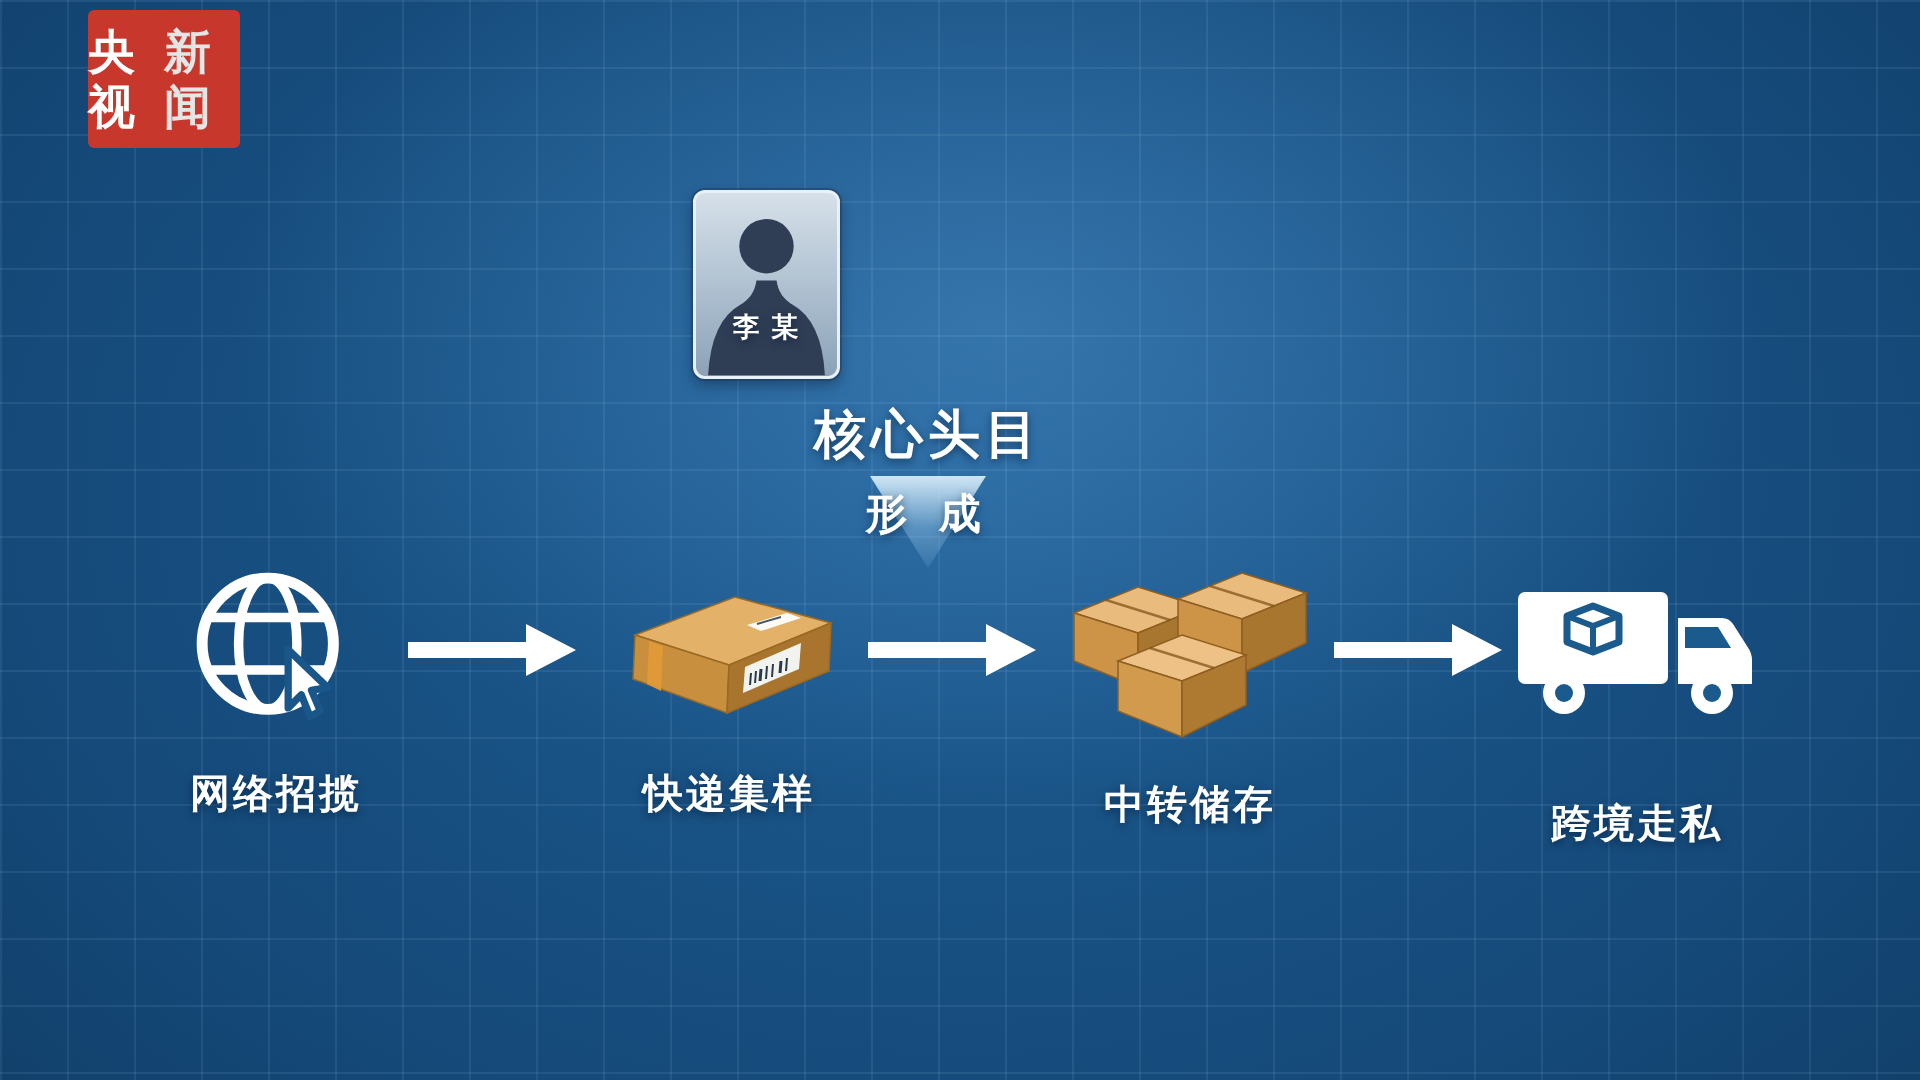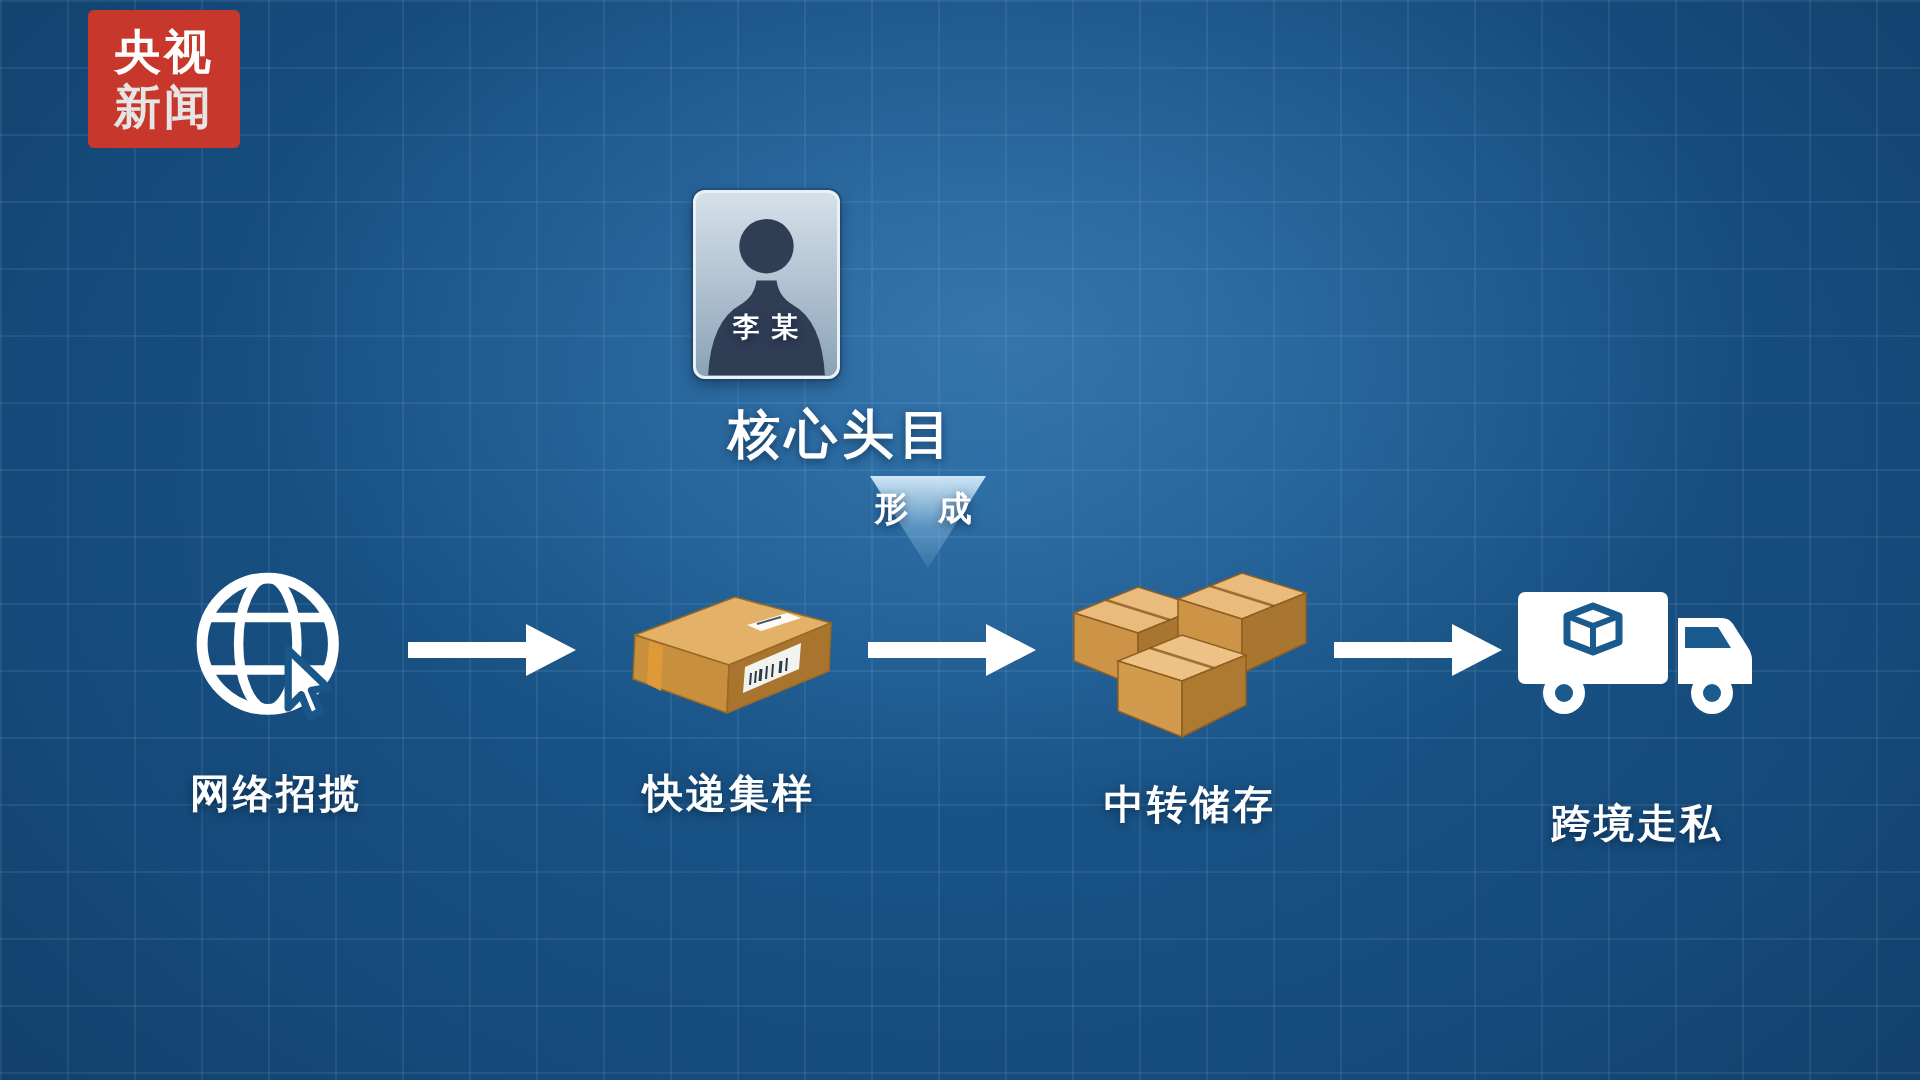--- a/index.html
+++ b/index.html
@@ -17,51 +17,51 @@
       linear-gradient(90deg, rgba(160,205,240,0.10) 2px, transparent 2px);
     background-size:67px 67px;
     pointer-events:none;
   }
   .txtshadow { text-shadow:0 3px 9px rgba(0,22,45,0.55); }
 
   
   .logo {
     position:absolute; left:88px; top:10px; width:152px; height:138px;
     background:#c8372b; border-radius:6px;
-    display:flex; flex-direction:column; align-items:center; justify-content:center;
+    display:flex; flex-direction:row; align-items:center; justify-content:center;
     line-height:1.18; letter-spacing:3px;
   }
   .logo-line1 { color:#ffffff; font-size:47px; font-weight:bold; }
   .logo-line2 { color:#e5e5e5; font-size:47px; font-weight:bold; }
 
   
   .avatars { position:absolute; left:693px; top:190px; display:flex; gap:21px;flex-direction:column; }
   .avatar {
     position:relative; width:141px; height:183px; border-radius:12px; overflow:hidden;
     background:linear-gradient(180deg,#d6e0e9 0%,#b4c5d4 45%,#8ba2b7 100%);
     border:3px solid #e9f1f7;
     box-shadow:0 0 0 2px rgba(28,58,90,0.45), 0 6px 14px rgba(0,10,25,0.35);
   }
   .avatar svg { position:absolute; inset:0; width:100%; height:100%; }
   .avatar-name {
     position:absolute; top:116px; left:0; width:100%; text-align:center;
     color:#fff; font-size:27px; font-weight:bold; letter-spacing:2px;
   }
   .leaders-title {
-    position:absolute; left:728px; top:400px; width:400px; text-align:left;
+    position:absolute; left:728px; top:400px; width:400px; text-align:center;
     color:#fff; font-size:52px; font-weight:bold; letter-spacing:5px;
   }
   .formation-triangle {
     position:absolute; left:870px; top:476px; width:116px; height:92px;
     background:linear-gradient(180deg, rgba(215,236,250,0.95) 0%, rgba(150,198,232,0.45) 55%, rgba(130,180,220,0.15) 100%);
     clip-path:polygon(0 0, 100% 0, 50% 100%);
   }
   .formation-text {
     position:absolute; left:828px; top:486px; width:200px; text-align:center;
-    color:#fff; font-size:34px; font-weight:bold; letter-spacing:10px;
+    color:#fff; font-size:42px; font-weight:bold; letter-spacing:10px;
   }
 
   
   .step { position:absolute; top:555px; width:280px; display:flex; flex-direction:column; align-items:center; }
   .step-0 { left:136px; } .step-1 { left:589px; } .step-2 { left:1050px;gap:11px; } .step-3 { left:1497px;gap:30px; }
   .icon-wrap { height:195px; display:flex; align-items:center; justify-content:center; }
   .step-label { margin-top:16px; color:#fff; font-size:40px; font-weight:bold; letter-spacing:3px; }
   .flow-arrow { position:absolute; top:622px; width:170px; height:56px; }
   .arrow-0 { left:408px; } .arrow-1 { left:868px; } .arrow-2 { left:1334px; }
 </style>

